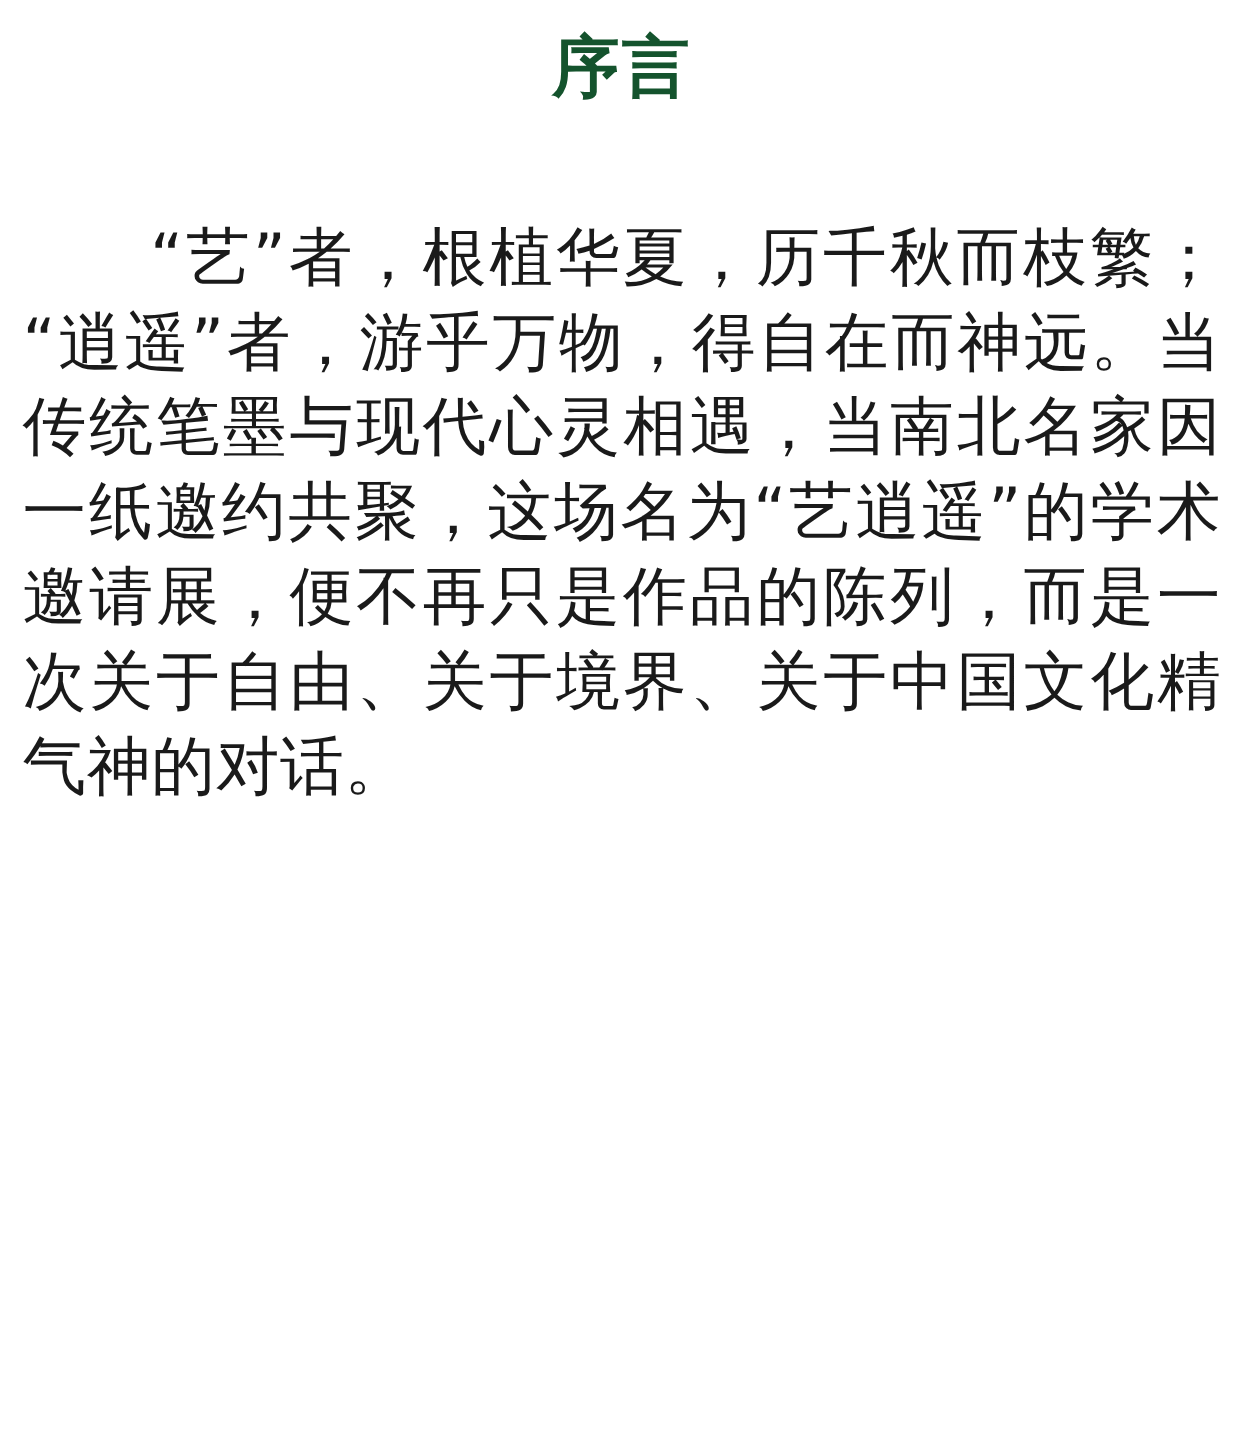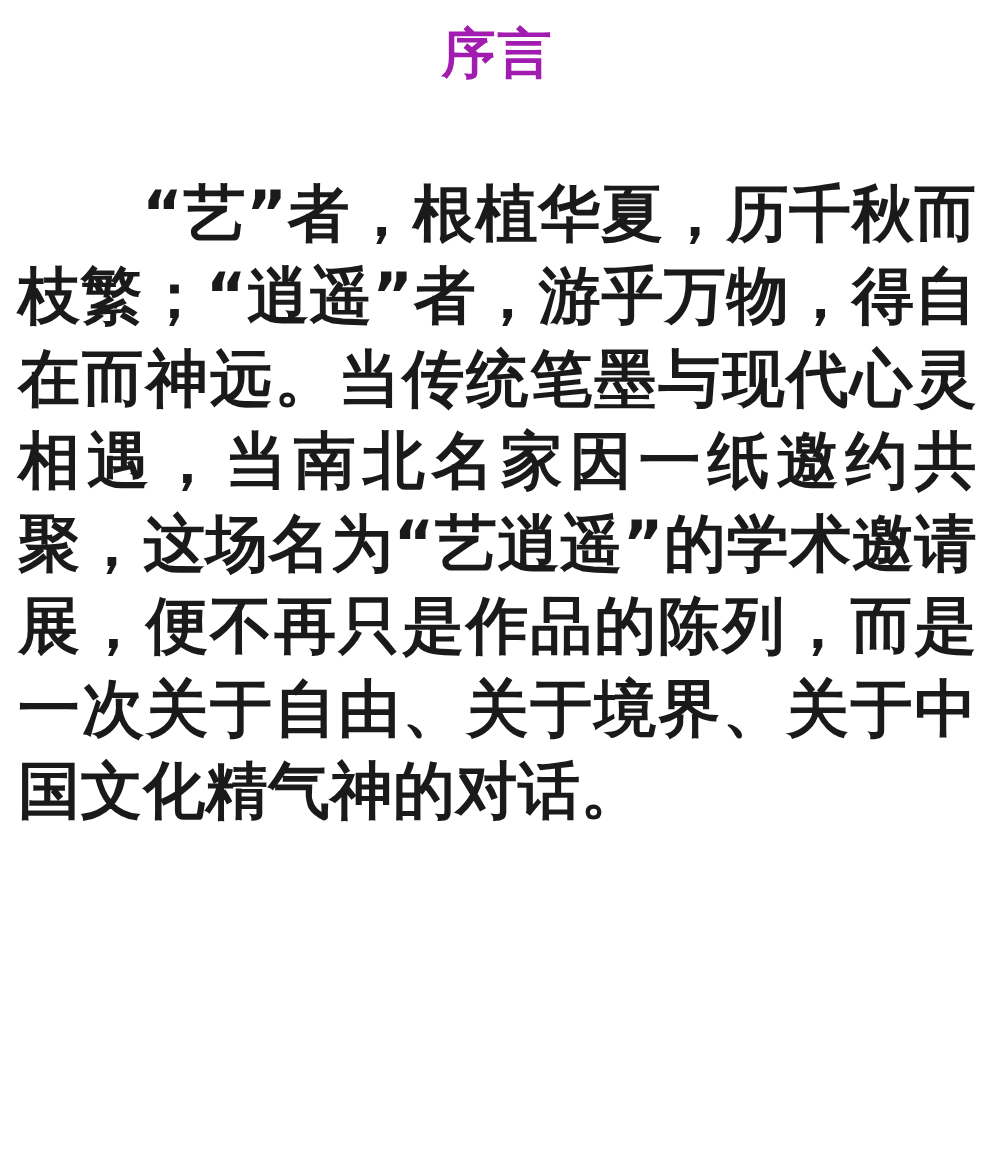--- a/index.html
+++ b/index.html
@@ -22,37 +22,37 @@
     padding: 0 18px;
     background: #ffffff;
     position: relative;
   }
   .doc-title {
     text-align: center;
     font-size: 54px;
     font-weight: 700;
     letter-spacing: 2px;
     line-height: 1.2;
-    color: #a21caf;
+    color: #14532d;
     margin: 22px 0 0 0;
     padding: 0;
   }
   .body-text {
     margin-top: 86px;
   }
   .para {
-    font-size: 62px;
+    font-size: 51px;
     line-height: 1.33;
     letter-spacing: 0.5px;
     text-align: justify;
     text-justify: inter-character;
     color: #1a1a1a;
     margin: 0 0 14px 0;
     text-indent: 2em;
-    font-weight: 700;
+    font-weight: 400;
   }
   .para:last-child {
     margin-bottom: 0;
   }
 </style>
 </head>
 <body>
 
 <div class="page">
   <h1 class="doc-title">序言</h1>

